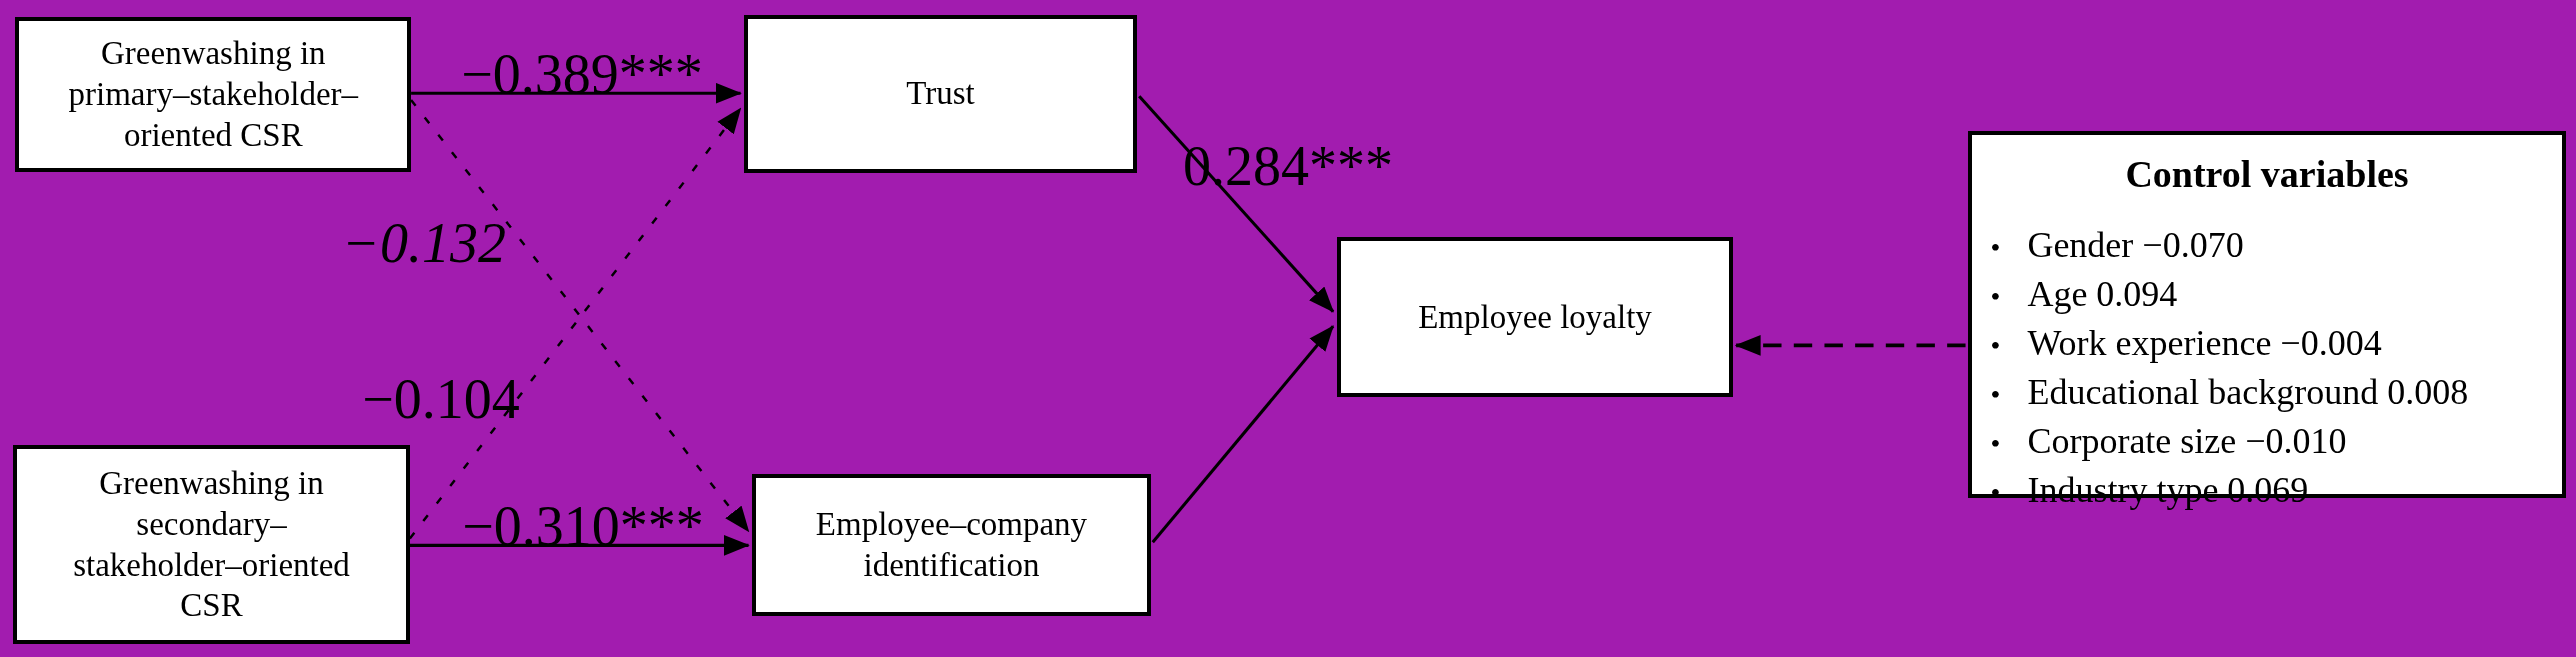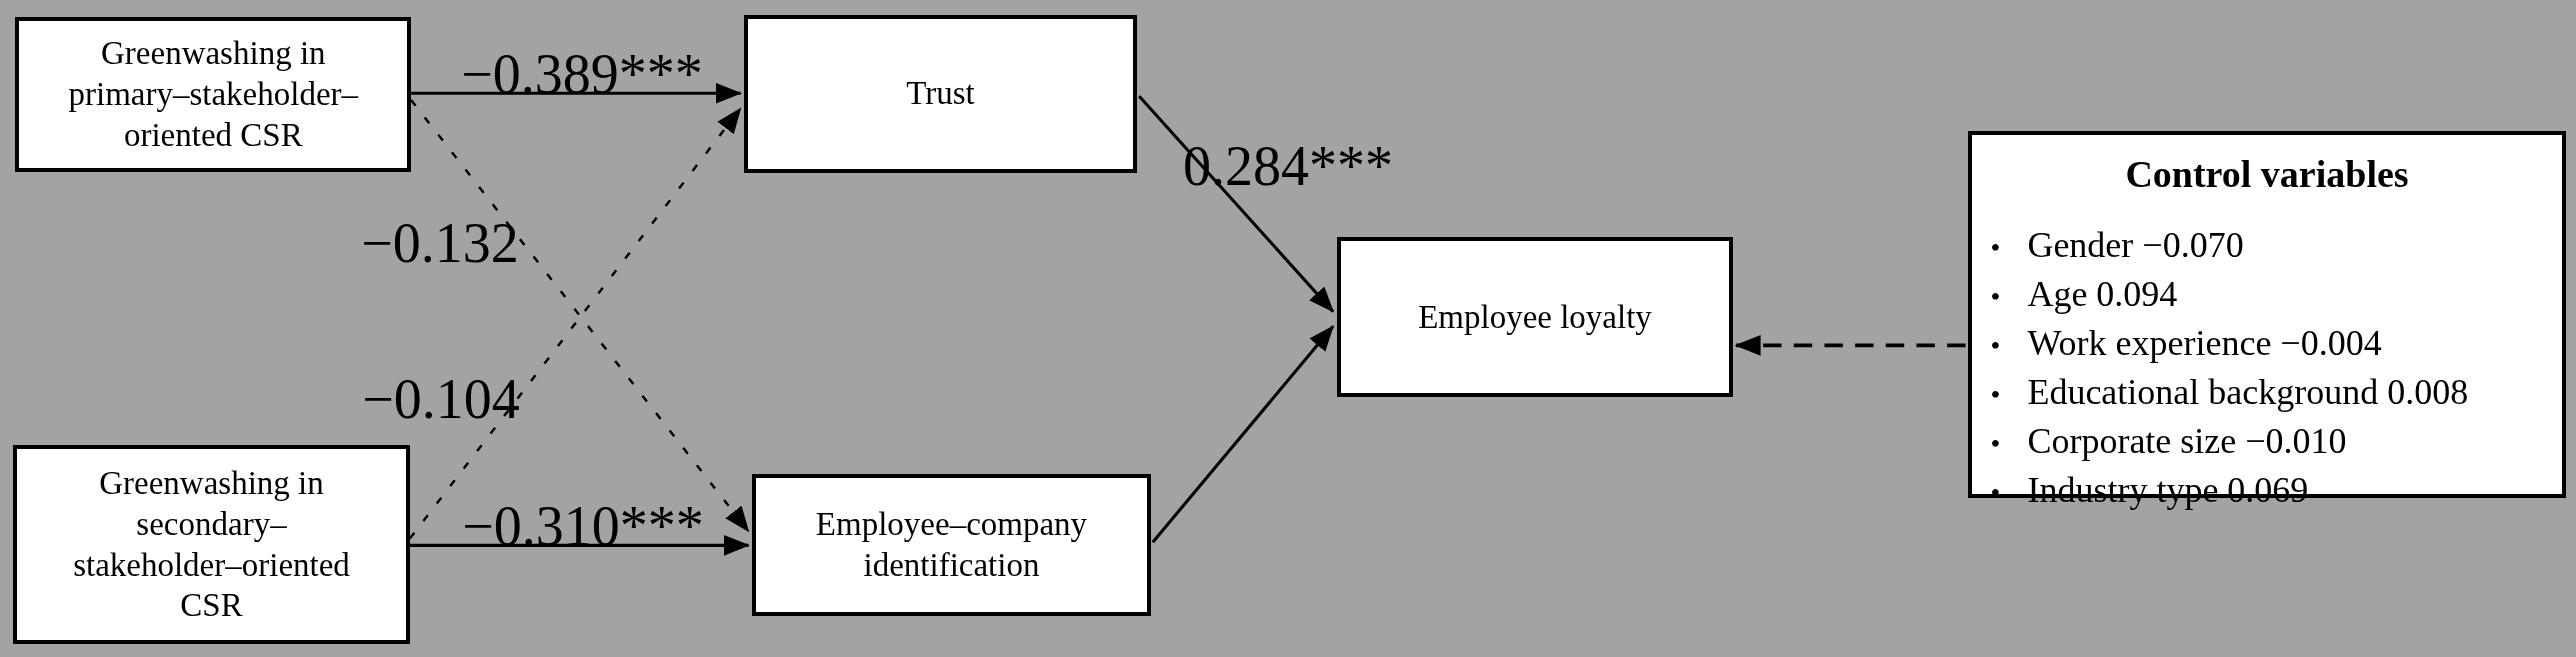--- a/index.html
+++ b/index.html
@@ -1,20 +1,20 @@
 <!DOCTYPE html>
 <html style="font-size:9.8px"><head>
 <meta charset="utf-8">
 <style>
   html, body { margin: 0; padding: 0; background: #ffffff; }
   #canvas {
     position: relative;
     width: 2576px;
     height: 657px;
-    background: #a3a3a3;
+    background: #a21caf;
     font-family: "Liberation Serif", "DejaVu Serif", serif;
     color: #000000;
     overflow: hidden;
   }
   .construct-box {
     position: absolute;
     box-sizing: border-box;
     border: 4.3px solid #000000;
     background: #ffffff;
     display: flex;
@@ -108,21 +108,21 @@
   <div class="construct-box" style="left:752px; top:474px; width:399px; height:142px;">
     <div>Employee–company</div>
     <div>identification</div>
   </div>
 
   <div class="construct-box" style="left:1337px; top:237px; width:396px; height:160px;">
     <div>Employee loyalty</div>
   </div>
 
   <div class="coef-label" style="left:582px; top:74px;">−0.389***</div>
-  <div class="coef-label" style="left:440px; top:243px;">−0.132</div>
+  <div class="coef-label" style="left:424px; top:243px;font-style:italic;">−0.132</div>
   <div class="coef-label" style="left:441px; top:399px;">−0.104</div>
   <div class="coef-label" style="left:583px; top:526px;">−0.310***</div>
   <div class="coef-label" style="left:1288px; top:166px;">0.284***</div>
 
   <div id="control-box">
     <div class="control-title">Control variables</div>
     <div class="control-item">
       <span class="bullet">•</span>
       <span>Gender −0.070</span>
     </div>

